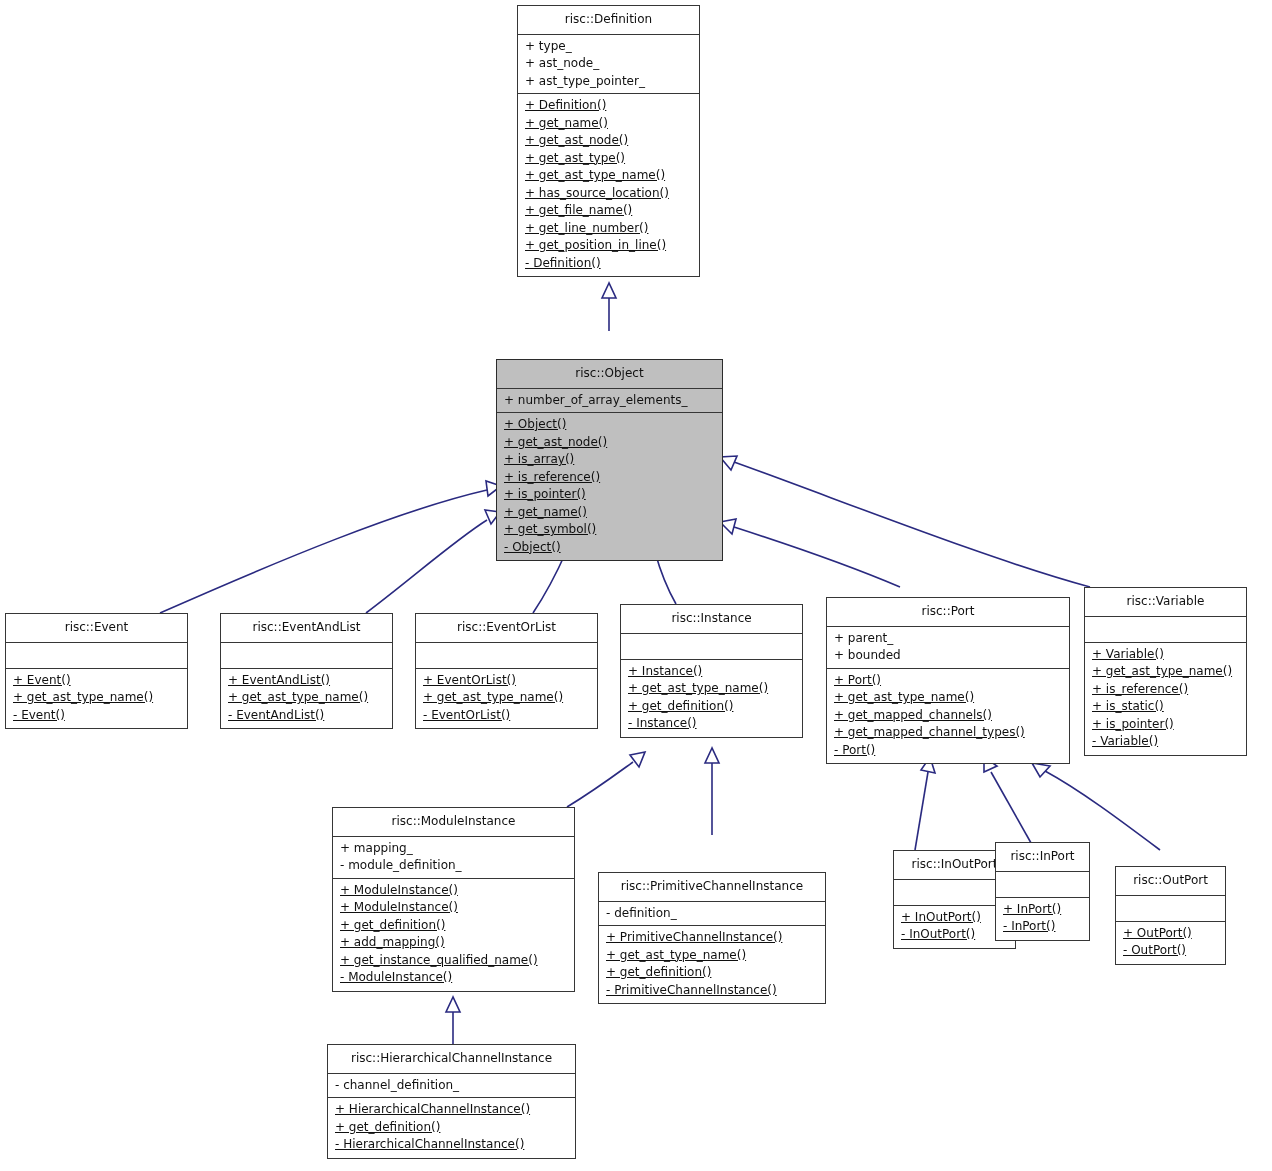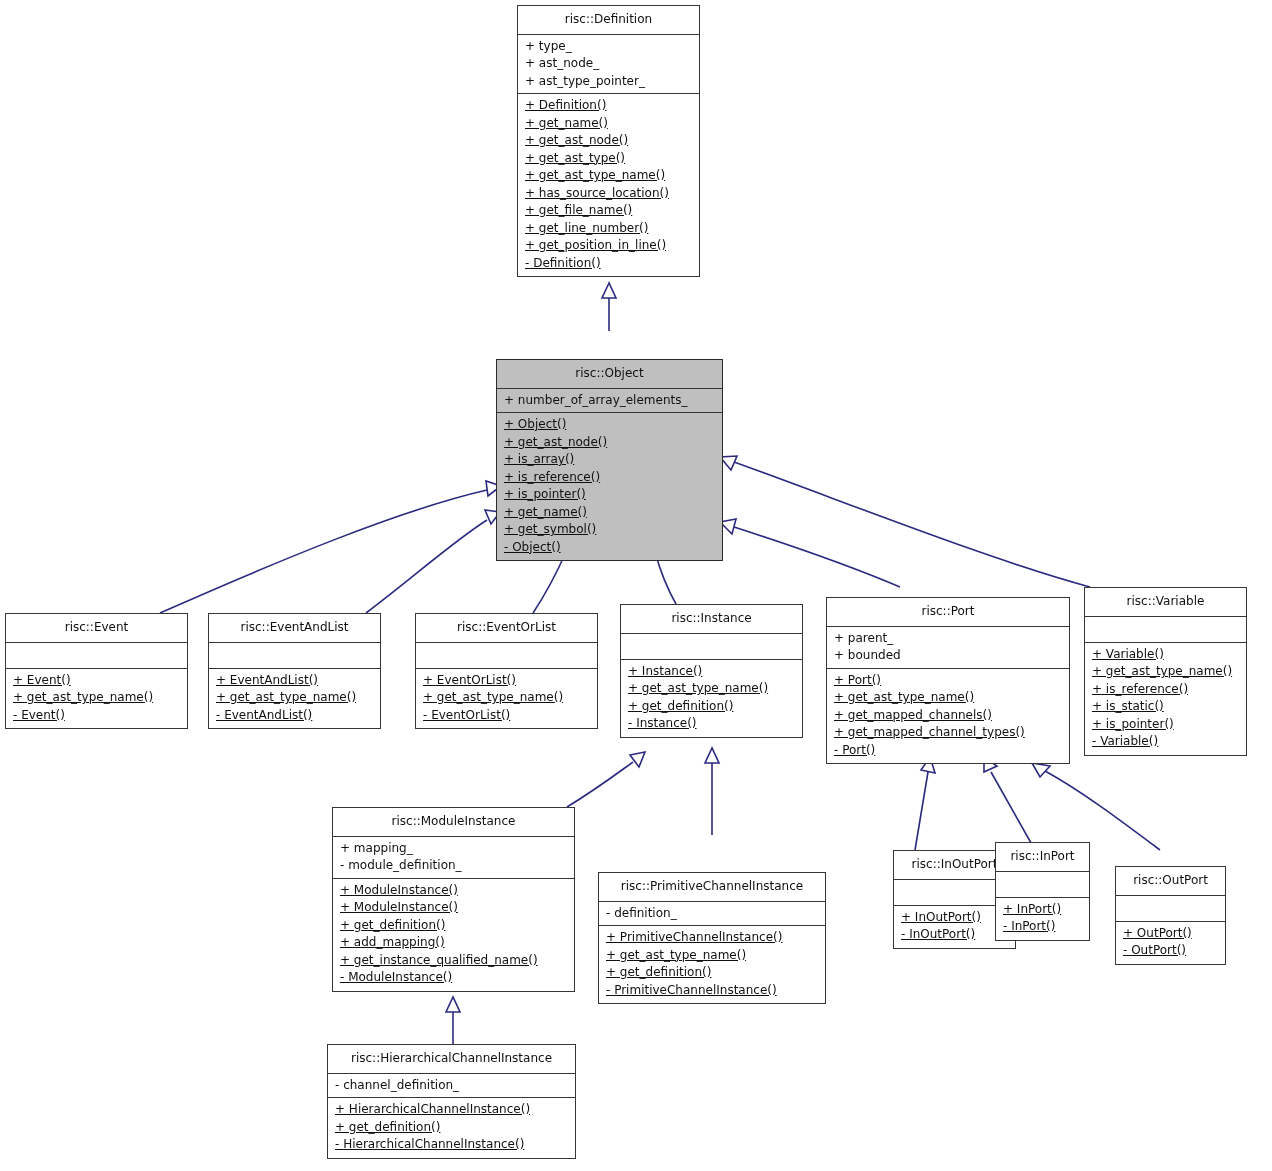--- a/index.html
+++ b/index.html
@@ -154,21 +154,21 @@
   <div class="uml-node" style="left: 5px; top: 613px; width: 183px;">
     <div class="uml-title">risc::Event</div>
     <div class="uml-attrs empty"></div>
     <div class="uml-ops">
         <div class="uml-row">+ Event()</div>
         <div class="uml-row">+ get_ast_type_name()</div>
         <div class="uml-row">- Event()</div>
       </div>
   </div>
 
-  <div class="uml-node" style="left: 208px; top: 613px; width: 173px;">
+  <div class="uml-node" style="left: 220px; top: 613px; width: 173px;">
     <div class="uml-title">risc::EventAndList</div>
     <div class="uml-attrs empty"></div>
     <div class="uml-ops">
         <div class="uml-row">+ EventAndList()</div>
         <div class="uml-row">+ get_ast_type_name()</div>
         <div class="uml-row">- EventAndList()</div>
       </div>
   </div>
 
   <div class="uml-node" style="left: 415px; top: 613px; width: 183px;">

